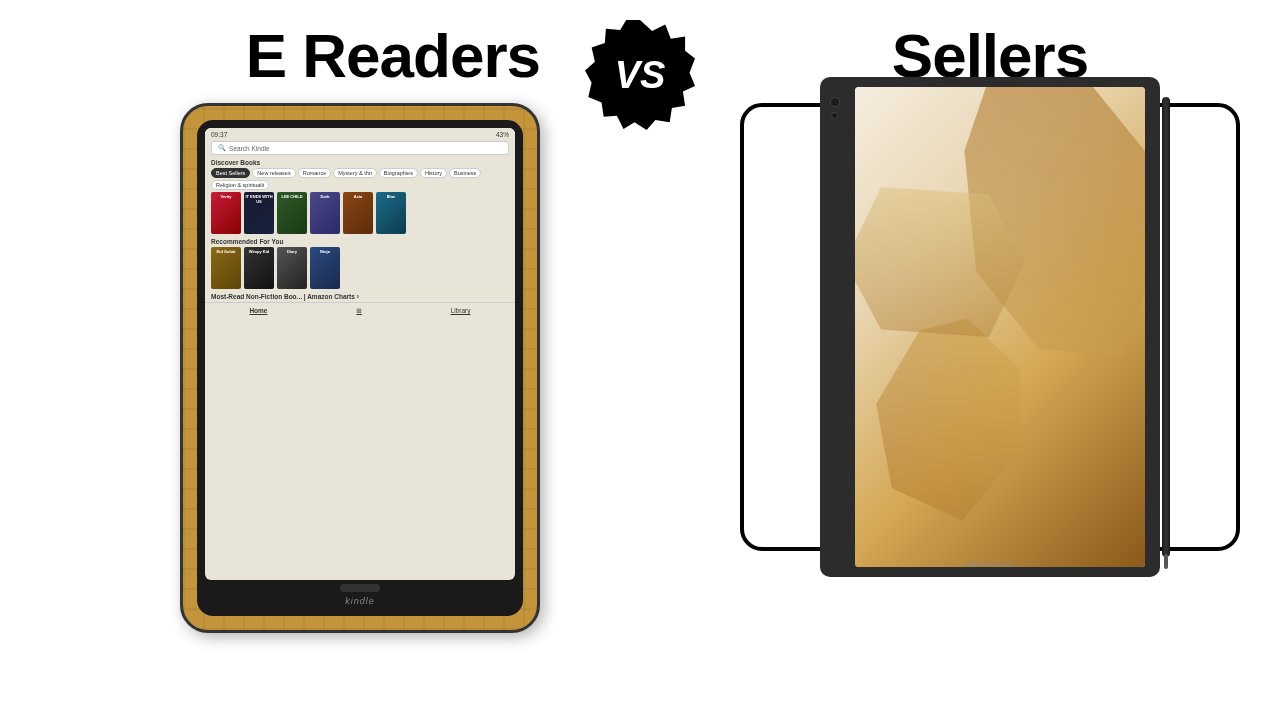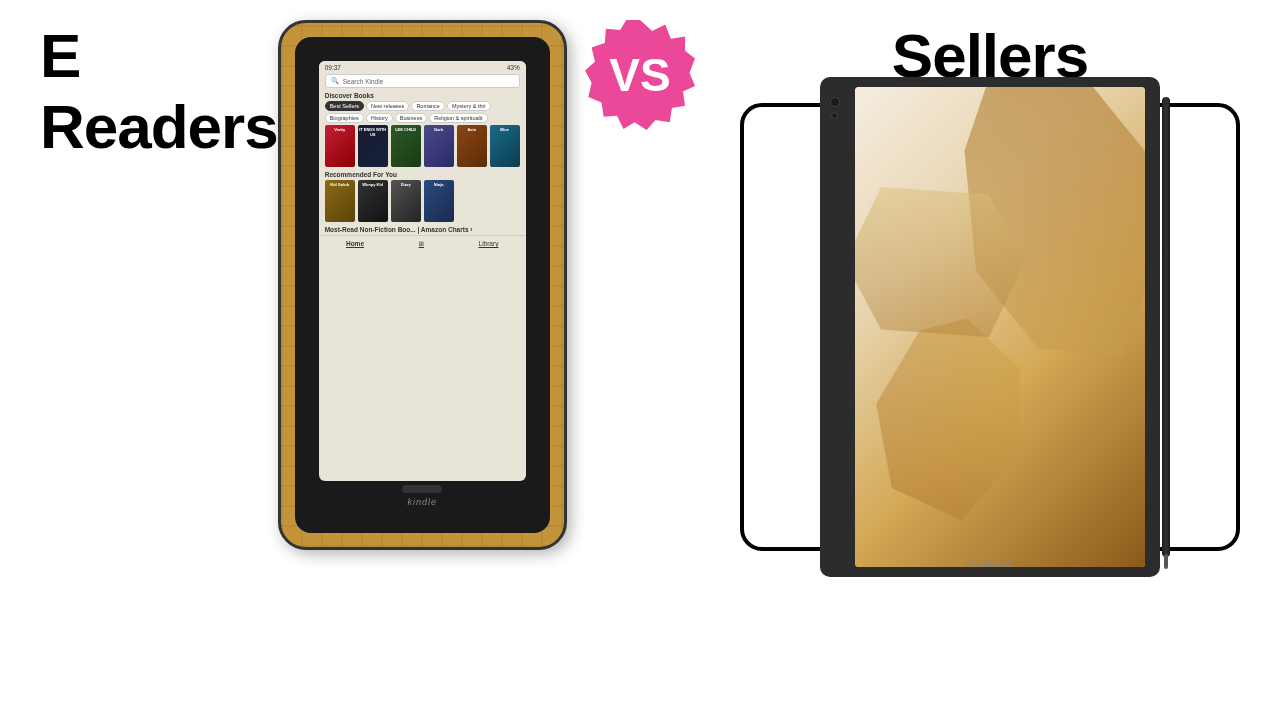--- a/index.html
+++ b/index.html
@@ -21,22 +21,22 @@
       display: flex;
       align-items: flex-start;
       justify-content: space-between;
       padding: 20px 40px;
       position: relative;
     }
 
     
     .left-section {
       display: flex;
-      flex-direction: row;
-      align-items: flex-start;
+      flex-direction: column;
+      align-items: flex-end;
       width: 500px;
     }
 
     .section-title {
       font-size: 62px;
       font-weight: 900;
       color: #000;
       margin-bottom: 12px;
       letter-spacing: -1px;
     }
@@ -50,28 +50,29 @@
       width: 110px;
       height: 110px;
       display: flex;
       align-items: center;
       justify-content: center;
     }
 
     .vs-starburst {
       width: 110px;
       height: 110px;
-      background: #ec4899;
+      background: #000000;
       clip-path: polygon(50% 0%, 61% 10%, 73% 4%, 78% 17%, 91% 15%, 91% 28%, 100% 35%, 95% 48%, 100% 60%, 89% 65%, 91% 78%, 79% 80%, 77% 93%, 64% 91%, 56% 100%, 45% 93%, 35% 99%, 29% 87%, 17% 88%, 15% 75%, 3% 70%, 6% 57%, 0% 46%, 9% 38%, 6% 25%, 18% 21%, 19% 8%, 32% 9%, 38% -1%);
       display: flex;
       align-items: center;
       justify-content: center;
-      font-size: 46px;
+      font-size: 38px;
       font-weight: 900;
       color: #fff;
+      font-style: italic;
     }
 
     
     .right-section {
       display: flex;
       flex-direction: column;
       align-items: center;
       width: 500px;
     }
 
@@ -88,21 +89,21 @@
         repeating-linear-gradient(90deg, rgba(0,0,0,0.05) 0px, rgba(0,0,0,0.05) 2px, transparent 2px, transparent 20px),
         repeating-linear-gradient(0deg, rgba(0,0,0,0.05) 0px, rgba(0,0,0,0.05) 2px, transparent 2px, transparent 20px);
       background-color: #c4943a;
     }
 
     .kindle-inner {
       width: 100%;
       height: 100%;
       background: #1a1a1a;
       border-radius: 16px;
-      padding: 24px;
+      padding: 8px;
       display: flex;
       flex-direction: column;
     }
 
     .kindle-screen {
       flex: 1;
       background: #e8e4d8;
       border-radius: 6px;
       overflow: hidden;
       display: flex;

